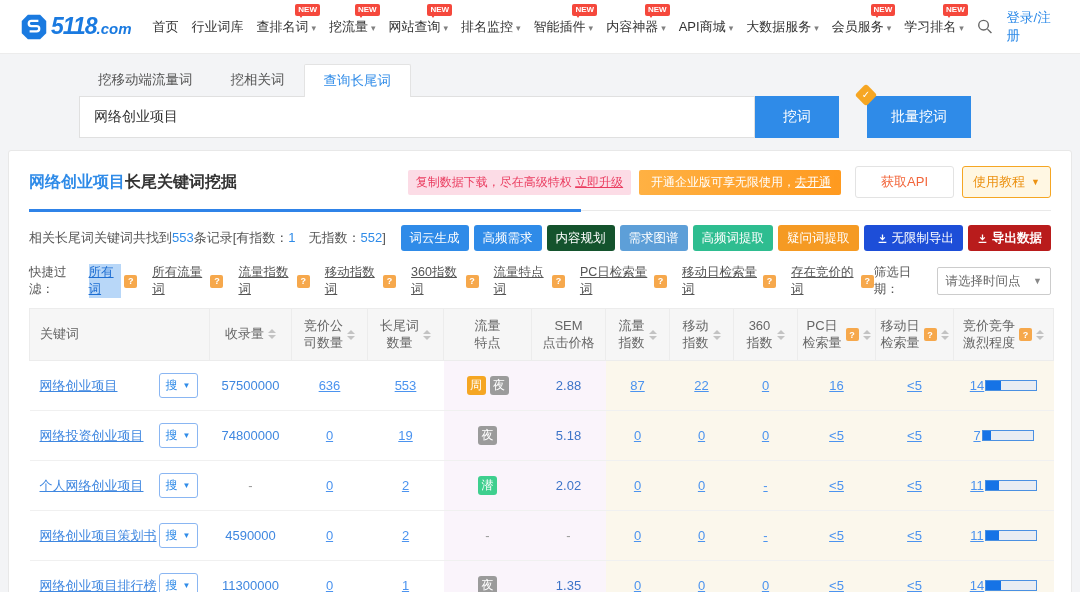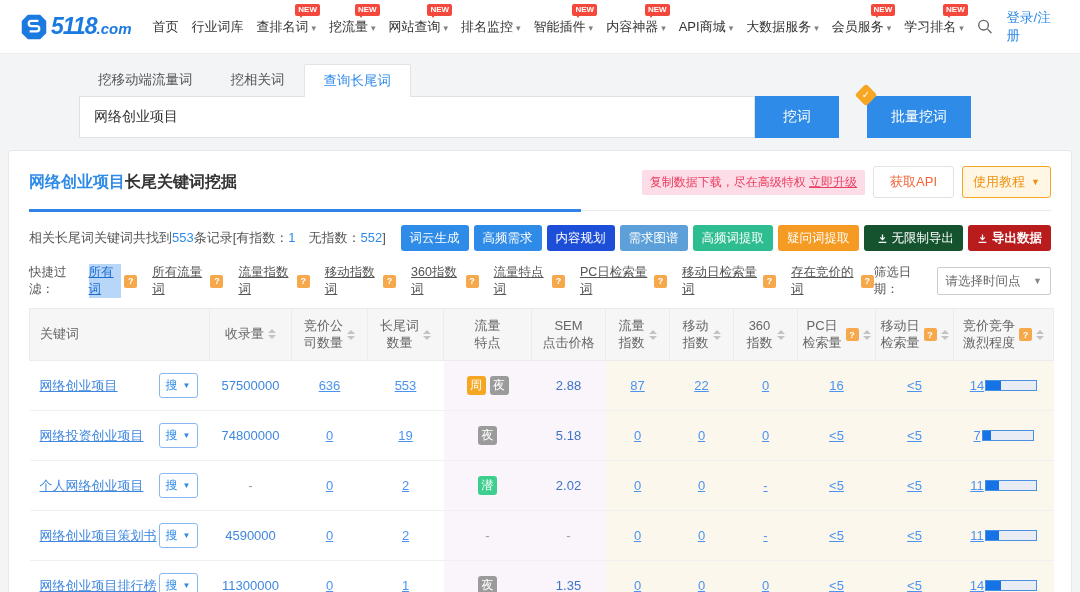--- a/index.html
+++ b/index.html
@@ -39,21 +39,21 @@
 .title-row{display:flex;justify-content:space-between;align-items:center;padding:15px 0 12px;border-bottom:1px solid #e9e9e9;position:relative;}
 .page-title{font-size:16px;font-weight:bold;color:#333;}
 .page-title .hl{color:#2f8be8;}
 .title-underline{position:absolute;left:0;bottom:-2px;width:54%;height:3px;background:#2f83e8;}
 .title-right{display:flex;align-items:center;gap:8px;}
 .promo-pink{background:#fcdce6;color:#ea3d60;padding:4px 8px;font-size:12px;border-radius:2px;white-space:nowrap;}
 .promo-pink a{color:#ea3d60;text-decoration:underline;}
 .promo-orange{background:linear-gradient(90deg,#ffb143,#ff9a1f);color:#fff;padding:4px 10px 4px 12px;font-size:12px;border-radius:2px;position:relative;white-space:nowrap;margin-right:6px;}
 .promo-orange::after{content:'';position:absolute;right:-7px;top:50%;transform:translateY(-50%);border:7px solid transparent;border-left:7px solid #ff9a1f;}
 .promo-orange a{color:#fff;text-decoration:underline;}
-.api-btn{background:#fff;border:1px solid #e3e3e3;color:#f2653a;padding:6px 16px;font-size:13px;border-radius:3px;}
+.api-btn{background:#fff;border:1px solid #e3e3e3;color:#f2653a;padding:6px 25px;font-size:13px;border-radius:3px;}
 .tut-btn{background:#fff7e3;border:1px solid #f5a623;color:#ec9213;padding:6px 10px;font-size:13px;border-radius:3px;display:flex;align-items:center;gap:6px;}
 .tut-caret{font-size:9px;}
 
 .stats-row{display:flex;justify-content:space-between;align-items:center;margin-top:14px;}
 .stats-text{font-size:13px;color:#555;}
 .stats-text .blue{color:#2f8be8;}
 .action-btns{display:flex;gap:5px;}
 .act-btn{height:26px;padding:0 9px;border:none;border-radius:3px;color:#fff;font-size:12.5px;display:flex;align-items:center;gap:4px;white-space:nowrap;}
 .dl-ic{display:flex;align-items:center;}
 
@@ -189,52 +189,53 @@
 
 <section class="card">
 
   <div class="title-row">
     <h1 class="page-title">
       <span class="hl">网络创业项目</span><span>长尾关键词挖掘</span>
     </h1>
     <span class="title-underline"></span>
     <div class="title-right">
       <span class="promo-pink"><span>复制数据下载，尽在高级特权 </span><a>立即升级</a></span>
+      <span class="promo-orange"><span>开通企业版可享无限使用，</span><a>去开通</a></span>
       <button class="api-btn">获取API</button>
       <button class="tut-btn">
           <span>使用教程</span>
           <span class="tut-caret">▼</span>
         </button>
     </div>
   </div>
 
   <div class="stats-row">
     <div class="stats-text">
       <span>相关长尾词关键词共找到</span><span class="blue">553</span><span>条记录[有指数：</span><span class="blue">1</span><span>　无指数：</span><span class="blue">552</span><span>]</span>
     </div>
     <div class="action-btns">
         <button class="act-btn" style="background: rgb(47, 139, 232);">
           <span>词云生成</span>
         </button>
         <button class="act-btn" style="background: rgb(47, 139, 232);">
           <span>高频需求</span>
         </button>
-        <button class="act-btn" style="background: #1d4ed8;">
+        <button class="act-btn" style="background: #14532d;">
           <span>内容规划</span>
         </button>
         <button class="act-btn" style="background: rgb(93, 159, 216);">
           <span>需求图谱</span>
         </button>
         <button class="act-btn" style="background: rgb(46, 189, 144);">
           <span>高频词提取</span>
         </button>
         <button class="act-btn" style="background: rgb(245, 154, 35);">
           <span>疑问词提取</span>
         </button>
-        <button class="act-btn" style="background: #14532d; padding-left: 13px;">
+        <button class="act-btn" style="background: #1d4ed8; padding-left: 13px;">
           <span class="dl-ic">
             <svg width="11" height="11" viewBox="0 0 12 12" fill="none">
               <path d="M6 1.5v5.5M3.5 4.8L6 7.3l2.5-2.5M1.8 10.3h8.4" stroke="#fff" stroke-width="1.4"></path>
             </svg>
           </span>
           <span>无限制导出</span>
         </button>
         <button class="act-btn" style="background: #b91c1c; font-weight: bold;">
           <span class="dl-ic">
             <svg width="11" height="11" viewBox="0 0 12 12" fill="none">

